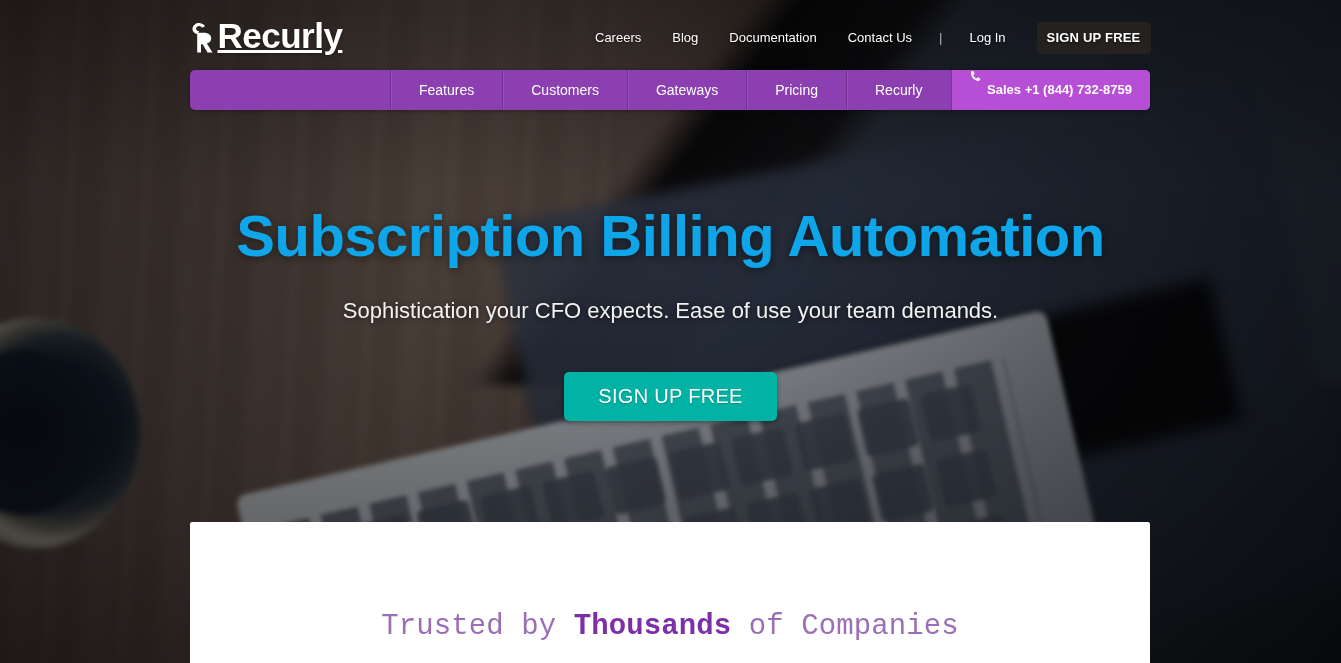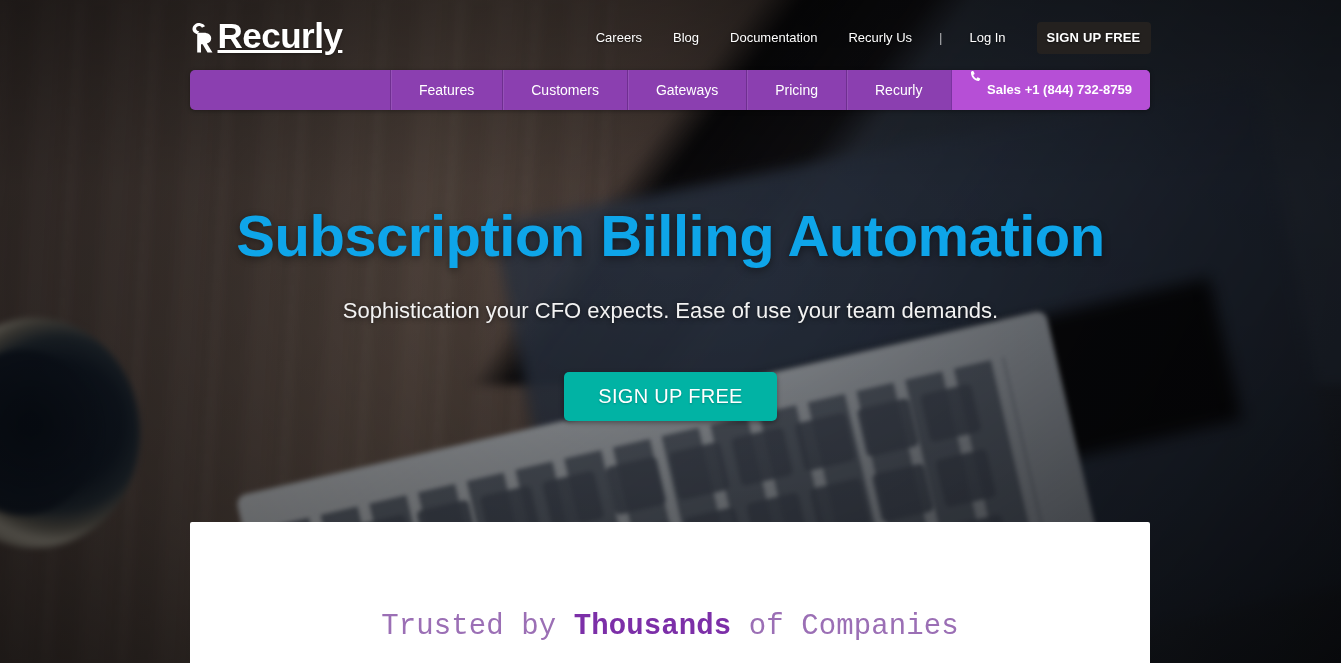--- a/index.html
+++ b/index.html
@@ -286,21 +286,21 @@
             <path d="M6.2 16.2 c-3.4-1.1-5.2-3.4-4.6-6.1 C2.3 6.8 5.6 4.6 9.4 5.2 c2.2 .35 3.9 1.5 4.6 3.1 l-3.1 1.4 c-.45-.95-1.3-1.6-2.3-1.75 -1.7-.27-3.2 .75-3.45 2.2 -.25 1.45 .95 2.6 3.1 3.2 z" fill="#ffffff"></path>
           </svg>
         </span>
         <span class="word">Recurly</span>
       </a>
 
       <nav id="top-nav">
         <a href="#">Careers</a>
         <a href="#">Blog</a>
         <a href="#">Documentation</a>
-        <a href="#">Recurly Us</a>
+        <a href="#">Contact Us</a>
         <span class="divider">|</span>
         <a href="#">Log In</a>
         <a href="#" id="signup-top">SIGN UP FREE</a>
       </nav>
     </div>
   </div>
 
   <nav id="mainnav">
     <div class="nav-spacer"></div>
     <a href="#" class="nav-item">Features</a>

